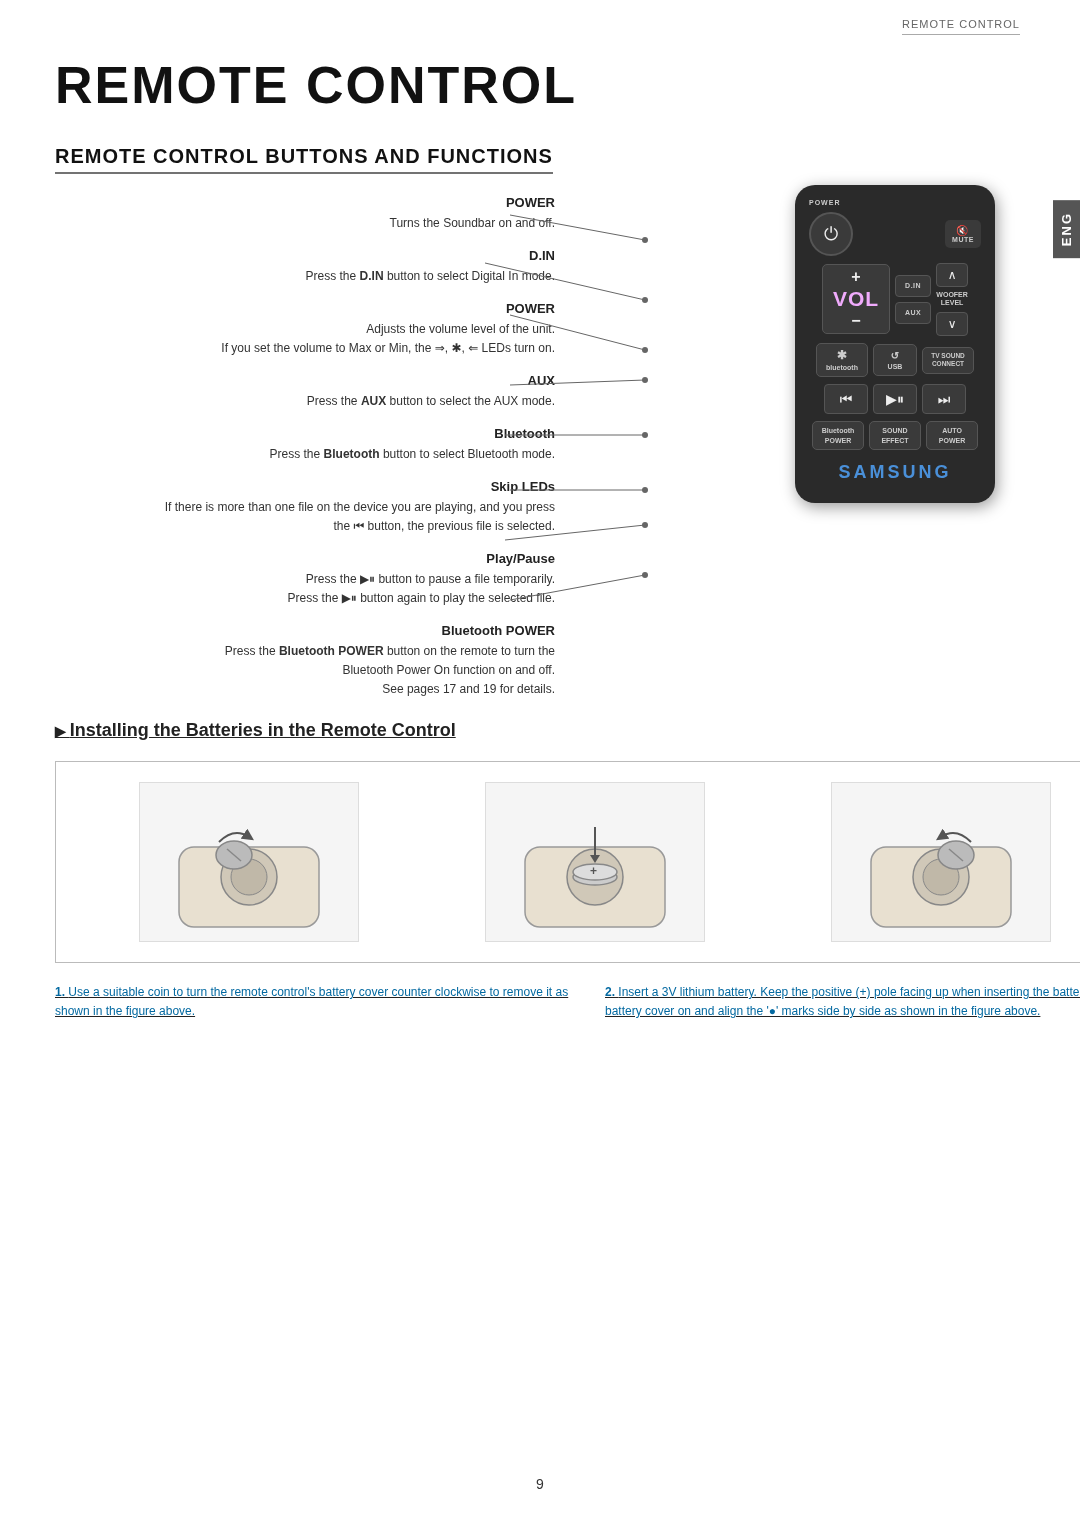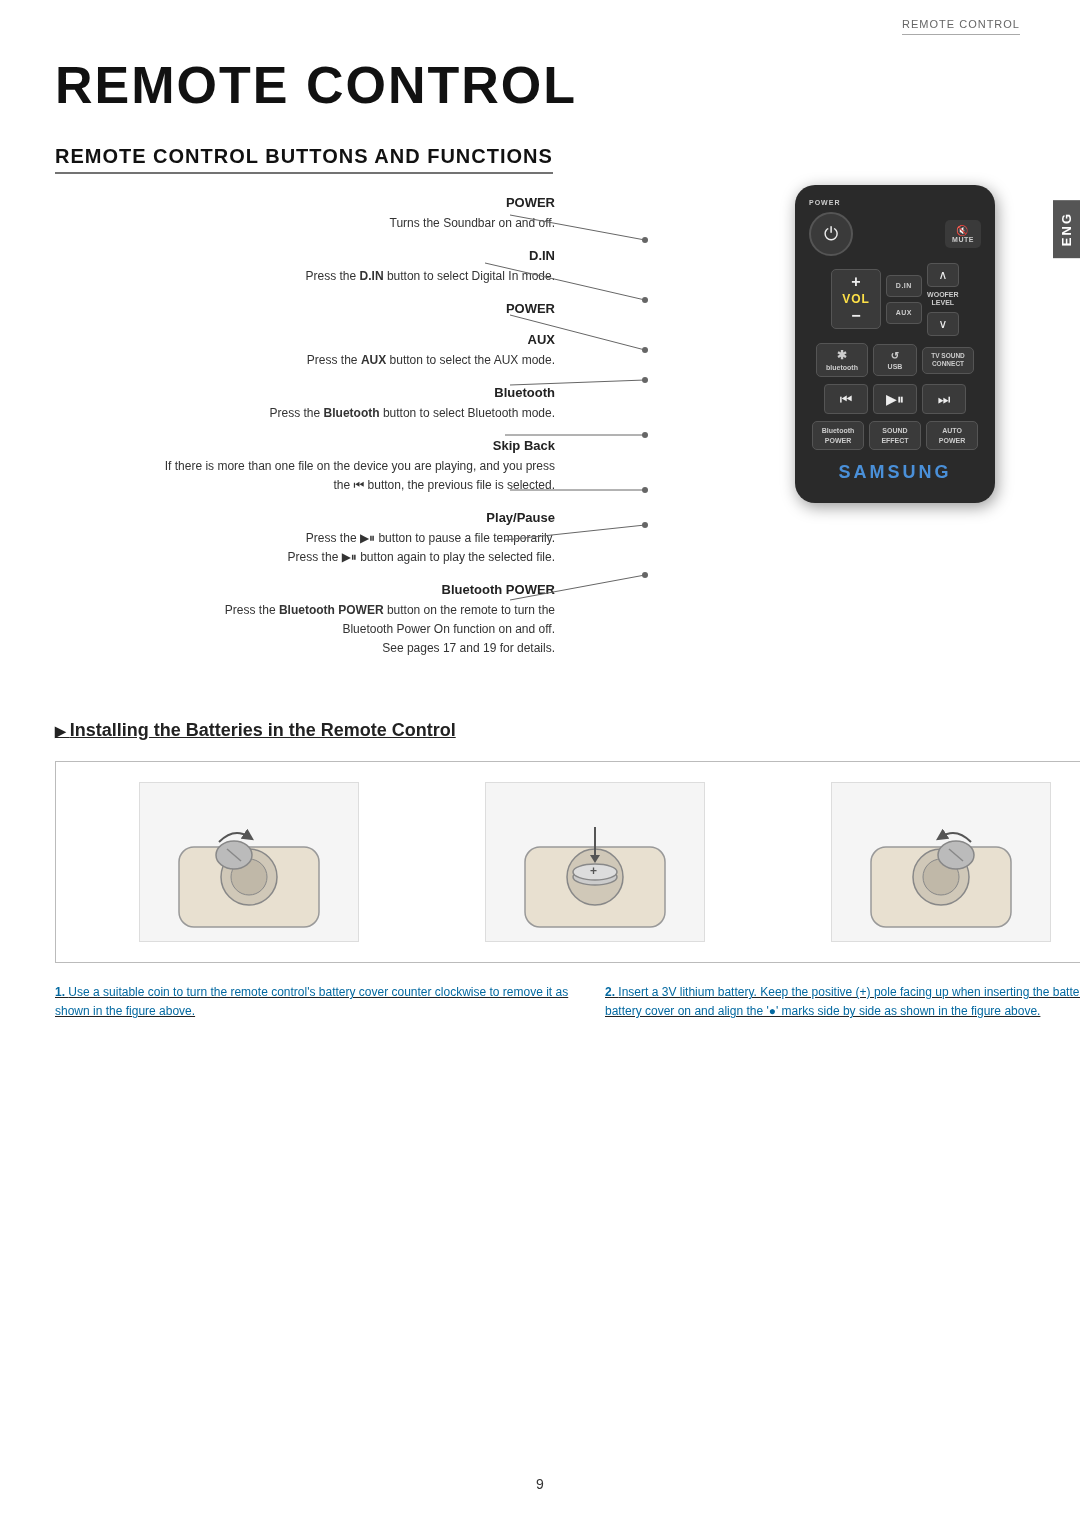--- a/index.html
+++ b/index.html
@@ -160,23 +160,23 @@
       align-items: center;
       justify-content: center;
       background: #3a3a3a;
       border-radius: 5px;
       padding: 4px 10px;
       border: 1px solid #555;
       gap: 2px;
     }
 
     .vol-label {
-      font-size: 12px;
-      font-weight: bold;
-      color: #fde047;
+      font-size: 21px;
+      font-weight: bold;
+      color: #f0abfc;
       letter-spacing: 1px;
       text-align: right;
     }
 
     .vol-plus, .vol-minus {
       font-size: 16px;
       color: #eee;
       font-weight: bold;
       line-height: 1;
     }
@@ -372,34 +372,35 @@
     <span class="btn-desc">Turns the Soundbar on and off.</span>
   </div>
 
   <div class="button-entry">
     <span class="btn-name">D.IN</span>
     <span class="btn-desc">Press the <b>D.IN</b> button to select Digital In mode.</span>
   </div>
 
   <div class="button-entry">
     <span class="btn-name">POWER</span>
+    <span class="btn-desc">Adjusts the volume level of the unit.<br>If you set the volume to Max or Min, the ⇒, ✱, ⇐ LEDs turn on.</span>
   </div>
 
   <div class="button-entry">
     <span class="btn-name">AUX</span>
     <span class="btn-desc">Press the <b>AUX</b> button to select the AUX mode.</span>
   </div>
 
   <div class="button-entry">
     <span class="btn-name">Bluetooth</span>
     <span class="btn-desc">Press the <b>Bluetooth</b> button to select Bluetooth mode.</span>
   </div>
 
   <div class="button-entry">
-    <span class="btn-name">Skip Back</span>
+    <span class="btn-name">Skip LEDs</span>
     <span class="btn-desc">If there is more than one file on the device you are playing, and you press<br>the ⏮ button, the previous file is selected.</span>
   </div>
 
   <div class="button-entry">
     <span class="btn-name">Play/Pause</span>
     <span class="btn-desc">Press the ▶⏸ button to pause a file temporarily.<br>Press the ▶⏸ button again to play the selected file.</span>
   </div>
 
   <div class="button-entry">
     <span class="btn-name">Bluetooth POWER</span>

